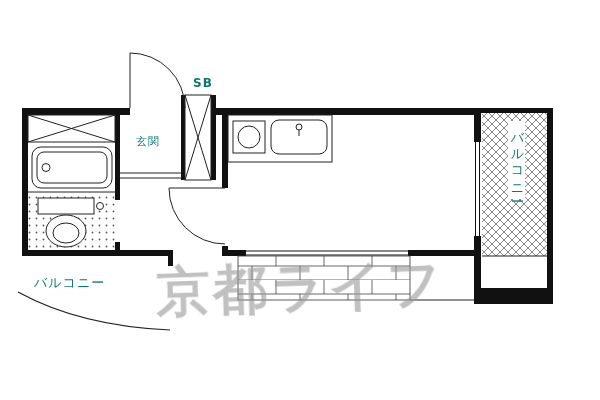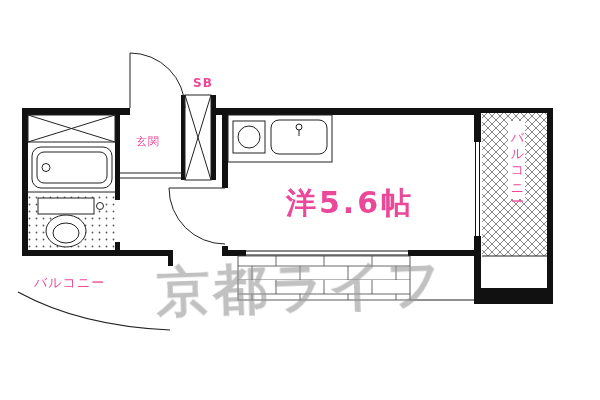--- a/index.html
+++ b/index.html
@@ -1,19 +1,19 @@
 <!DOCTYPE html>
 <html><head>
 <meta charset="utf-8">
 <style>
   * { margin: 0; padding: 0; box-sizing: border-box; }
   html, body { width: 600px; height: 400px; background: #ffffff; font-family: "DejaVu Sans", sans-serif; }
   .page { position: relative; width: 600px; height: 400px; background: #ffffff; overflow: hidden; }
   .plan-svg { position: absolute; left: 0; top: 0; }
-  .lbl { position: absolute; color: #ec4899; line-height: 1.15; white-space: nowrap; }
+  .lbl { position: absolute; color: #0f766e; line-height: 1.15; white-space: nowrap; }
   .lbl-sb { left: 193px; top: 77px; font-size: 12px; font-weight: 600; letter-spacing: 1px; }
   .lbl-genkan { left: 136px; top: 136px; font-size: 11px; letter-spacing: 1px; }
   .lbl-room { left: 240px; top: 186px; width: 220px; text-align: center; font-size: 30px; font-weight: 600; letter-spacing: 3px; }
   .lbl-balcony-right { left: 508px; top: 121px; font-size: 13px; writing-mode: vertical-rl; text-orientation: upright; letter-spacing: 3px; background: #ffffff; padding: 2px 1px; }
   .lbl-balcony-bottom { left: 34px; top: 276px; font-size: 13px; letter-spacing: 1px; }
   .watermark { position: absolute; left: 156px; top: 252px; font-size: 54px; font-weight: 700; color: #999999; opacity: 0.6; letter-spacing: 3px; transform: rotate(-2deg); filter: blur(0.6px); white-space: nowrap; }
 </style>
 </head>
 <body>
 
@@ -114,19 +114,18 @@
 
       <g>
         <path d="M169,188 H225"></path>
         <path d="M169,188 A56,56 0 0 0 225,244"></path>
       </g>
     </g>
   </svg>
 
   <div class="lbl lbl-sb">SB</div>
   <div class="lbl lbl-genkan">玄関</div>
-  <div class="lbl lbl-room">洋5.6帖</div>
   <div class="lbl lbl-balcony-right">バルコニー</div>
   <div class="lbl lbl-balcony-bottom">バルコニー</div>
 
   <div class="watermark">京都ライフ</div>
 
 </div>
 
 </body></html>

